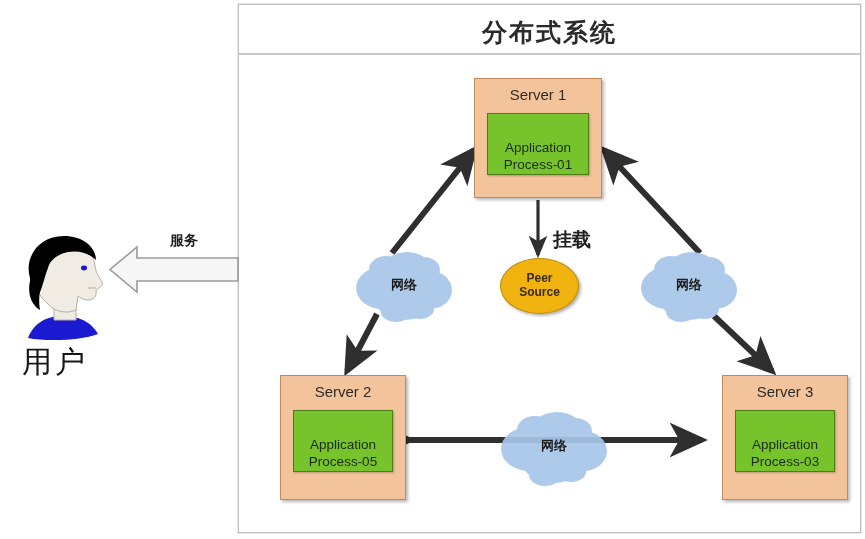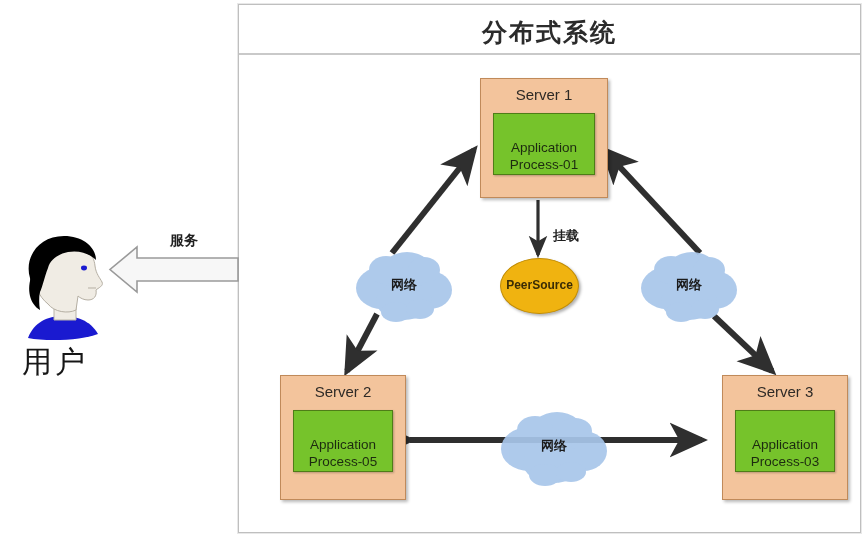--- a/index.html
+++ b/index.html
@@ -21,32 +21,32 @@
           box-sizing:border-box;box-shadow:2px 2px 3px rgba(0,0,0,.28);}
   .server .stitle{position:absolute;left:0;right:0;top:7px;text-align:center;
           font-size:15px;color:#2e2a26;font-weight:400;}
   .proc{position:absolute;left:12px;right:12px;top:34px;height:62px;
         background:#76c32b;border:1px solid #4e7d17;box-sizing:border-box;
         display:flex;flex-direction:column;align-items:center;
         justify-content:flex-end;line-height:1.25;
         box-shadow:1px 1px 2px rgba(0,0,0,.25);}
   .proc div{font-size:13.5px;color:#1d2b10;}
 
-  #server1{left:474px;top:78px;width:128px;height:120px;margin-left:6px;}
+  #server1{left:474px;top:78px;width:128px;height:120px;}
   #server2{left:280px;top:375px;width:126px;height:125px;}
   #server3{left:706px;top:375px;width:126px;height:125px;margin-left:16px;}
 
   
   #peer{position:absolute;left:500px;top:258px;width:77px;height:54px;
         border-radius:50%;background:#f0b310;border:1px solid #c08c06;
-        display:flex;flex-direction:row;align-items:center;
+        display:flex;flex-direction:column;align-items:center;
         justify-content:center;line-height:1.15;
         box-shadow:2px 2px 3px rgba(0,0,0,.3);}
   #peer div{font-size:12px;color:#3a2c05;font-weight:600;}
-  #mount-label{position:absolute;left:553px;top:227px;font-size:13px;
+  #mount-label{position:absolute;left:553px;top:227px;font-size:19px;
         color:#1f1f1f;font-family:"DejaVu Serif","Liberation Serif",serif;
         font-weight:700;}
 
   
   .cloud{position:absolute;}
   .cloud .ctext{position:absolute;left:0;right:0;top:50%;
         transform:translateY(-50%);text-align:center;font-size:13px;
         color:#1b1b1b;font-weight:700;z-index:3;
         font-family:"DejaVu Serif","Liberation Serif",serif;}
   #cloud-left{left:352px;top:246px;width:104px;height:78px;}

